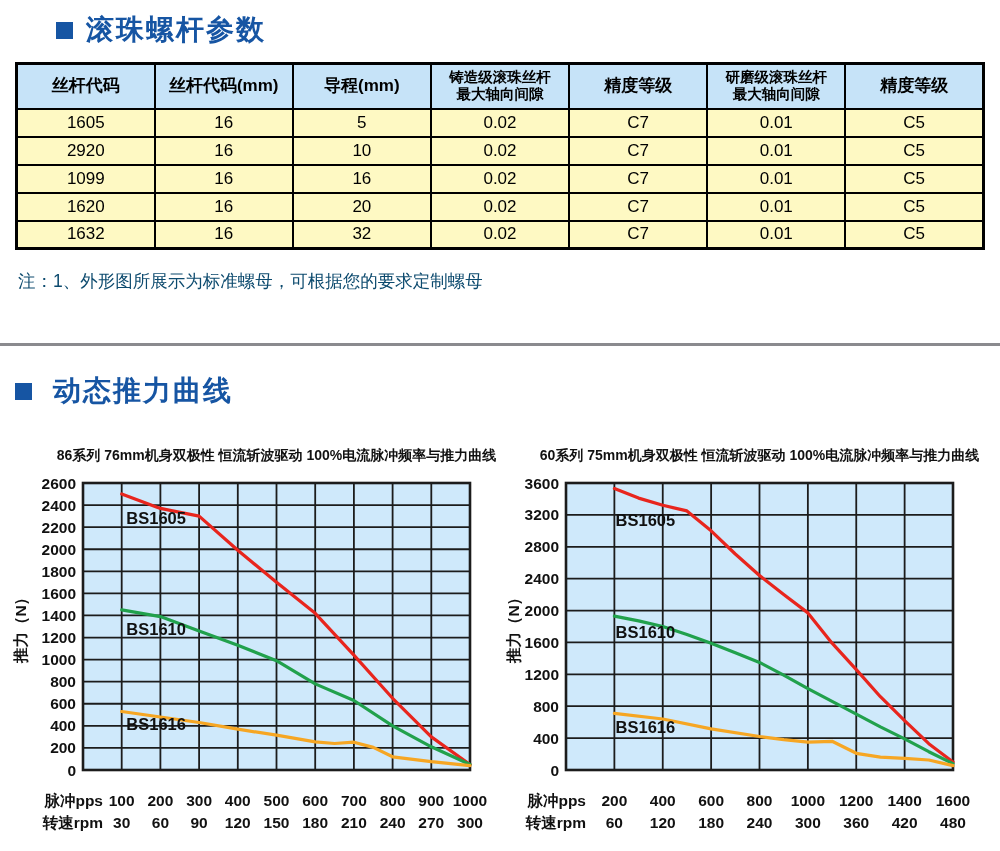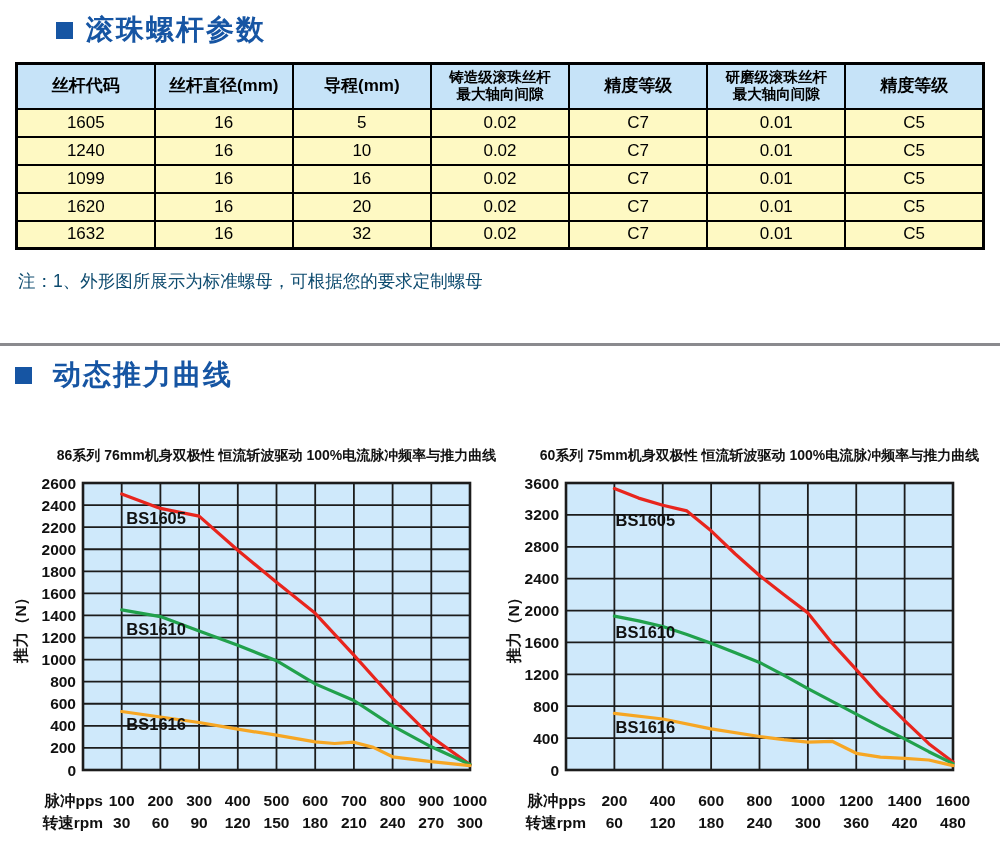--- a/index.html
+++ b/index.html
@@ -1,21 +1,21 @@
 <!DOCTYPE html>
 <html><head>
 <meta charset="utf-8">
 <style>
   * { margin:0; padding:0; box-sizing:border-box; }
   body { background:#fff; font-family:"Liberation Sans","DejaVu Sans",sans-serif; }
   #page { position:relative; width:1000px; height:851px; background:#ffffff; overflow:hidden; }
 
   .section-header { position:absolute; left:15px; display:flex; align-items:center; gap:13px; }
   #hdr1 { top:11px;margin-left:41px; }
-  #hdr2 { top:356px;gap:21px; }
+  #hdr2 { top:372px;gap:21px; }
   .bullet { width:17px; height:17px; background:#1655a3; }
   .section-title { font-size:28px; font-weight:bold; color:#1655a3; letter-spacing:2px; }
 
   #spec-table { position:absolute; left:15px; top:62px; width:970px; border-collapse:collapse; table-layout:fixed; border:3px solid #000; }
   #spec-table th, #spec-table td { border:2px solid #000; text-align:center; vertical-align:middle; color:#000; }
   #spec-table thead th { background:#c6e3f8; height:45px; font-size:17px; font-weight:bold; white-space:pre-line; line-height:1.2;margin-left:24px; }
   #spec-table thead th.small { font-size:14.5px; }
   #spec-table tbody td { height:28px; font-size:17px; font-weight:normal; background:#fef9c3; }
 
   #notes { position:absolute; left:18px; top:266px; font-size:17.5px; color:#0c4a6e; line-height:31px; }
@@ -35,42 +35,42 @@
 
   <div class="section-header" id="hdr1">
     <span class="bullet"></span>
     <span class="section-title">滚珠螺杆参数</span>
   </div>
 
   <table id="spec-table">
     <thead>
       <tr>
         <th>丝杆代码</th>
-        <th>丝杆直径(mm)</th>
+        <th>丝杆代码(mm)</th>
         <th>导程(mm)</th>
         <th class="small">铸造级滚珠丝杆
 最大轴向间隙</th>
         <th>精度等级</th>
         <th class="small">研磨级滚珠丝杆
 最大轴向间隙</th>
         <th>精度等级</th>
       </tr>
     </thead>
     <tbody id="spec-table-body">
         <tr>
           <td>1605</td>
           <td>16</td>
           <td>5</td>
           <td>0.02</td>
           <td>C7</td>
           <td>0.01</td>
           <td>C5</td>
         </tr>
         <tr>
-          <td>1240</td>
+          <td>2920</td>
           <td>16</td>
           <td>10</td>
           <td>0.02</td>
           <td>C7</td>
           <td>0.01</td>
           <td>C5</td>
         </tr>
         <tr>
           <td>1099</td>
           <td>16</td>

